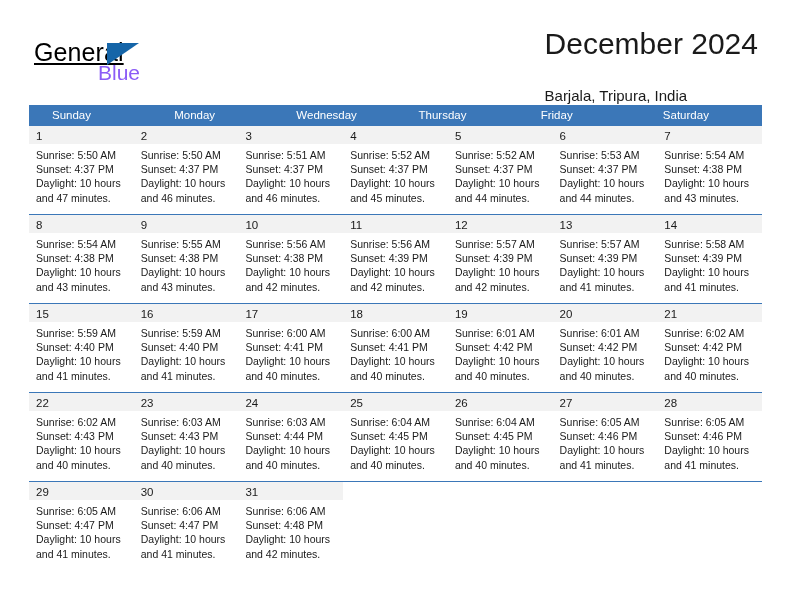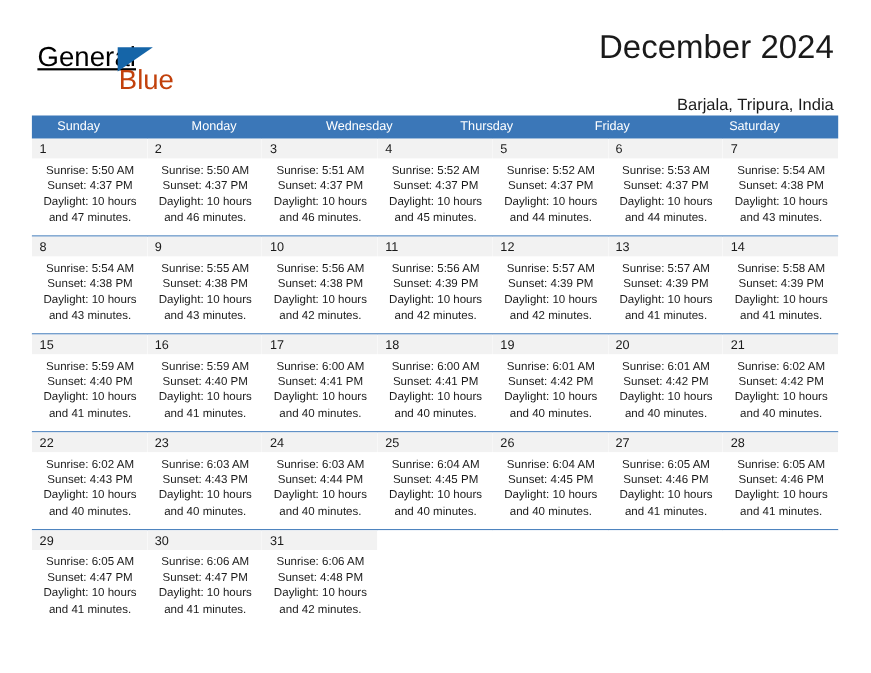--- a/index.html
+++ b/index.html
@@ -51,32 +51,32 @@
     position: absolute;
     left: 73px;
     top: 9px;
     width: 0;
     height: 0;
     border-left: 32px solid #1565a8;
     border-bottom: 22px solid transparent;
   }
   .logo-blue {
     position: absolute;
-    left: 74px;
+    left: 64px;
     top: 25px;
-    font-size: 25px;
-    color: #c2410c;
+    font-size: 21px;
+    color: #8b5cf6;
     line-height: 28px;
   }
 
   .title-block {
     position: absolute;
     right: 34px;
     top: 26px;
-    text-align: right;
+    text-align: left;
   }
   .cal-title {
     font-size: 30px;
     font-weight: normal;
     color: #1a1a1a;
     line-height: 36px;
     white-space: nowrap;
   }
   .cal-subtitle {
     font-size: 15px;
@@ -137,21 +137,20 @@
     background: #ffffff;
   }
   .day-num {
     font-size: 11.5px;
     line-height: 18px;
     color: #1a1a1a;
   }
   .day-info {
     padding: 4px 6px 0 7px;
     box-sizing: border-box;
-    text-align: center;
   }
   .info-line {
     font-size: 10.5px;
     line-height: 14.2px;
     color: #1a1a1a;
     white-space: nowrap;
   }
 </style>
 </head>
 <body>

